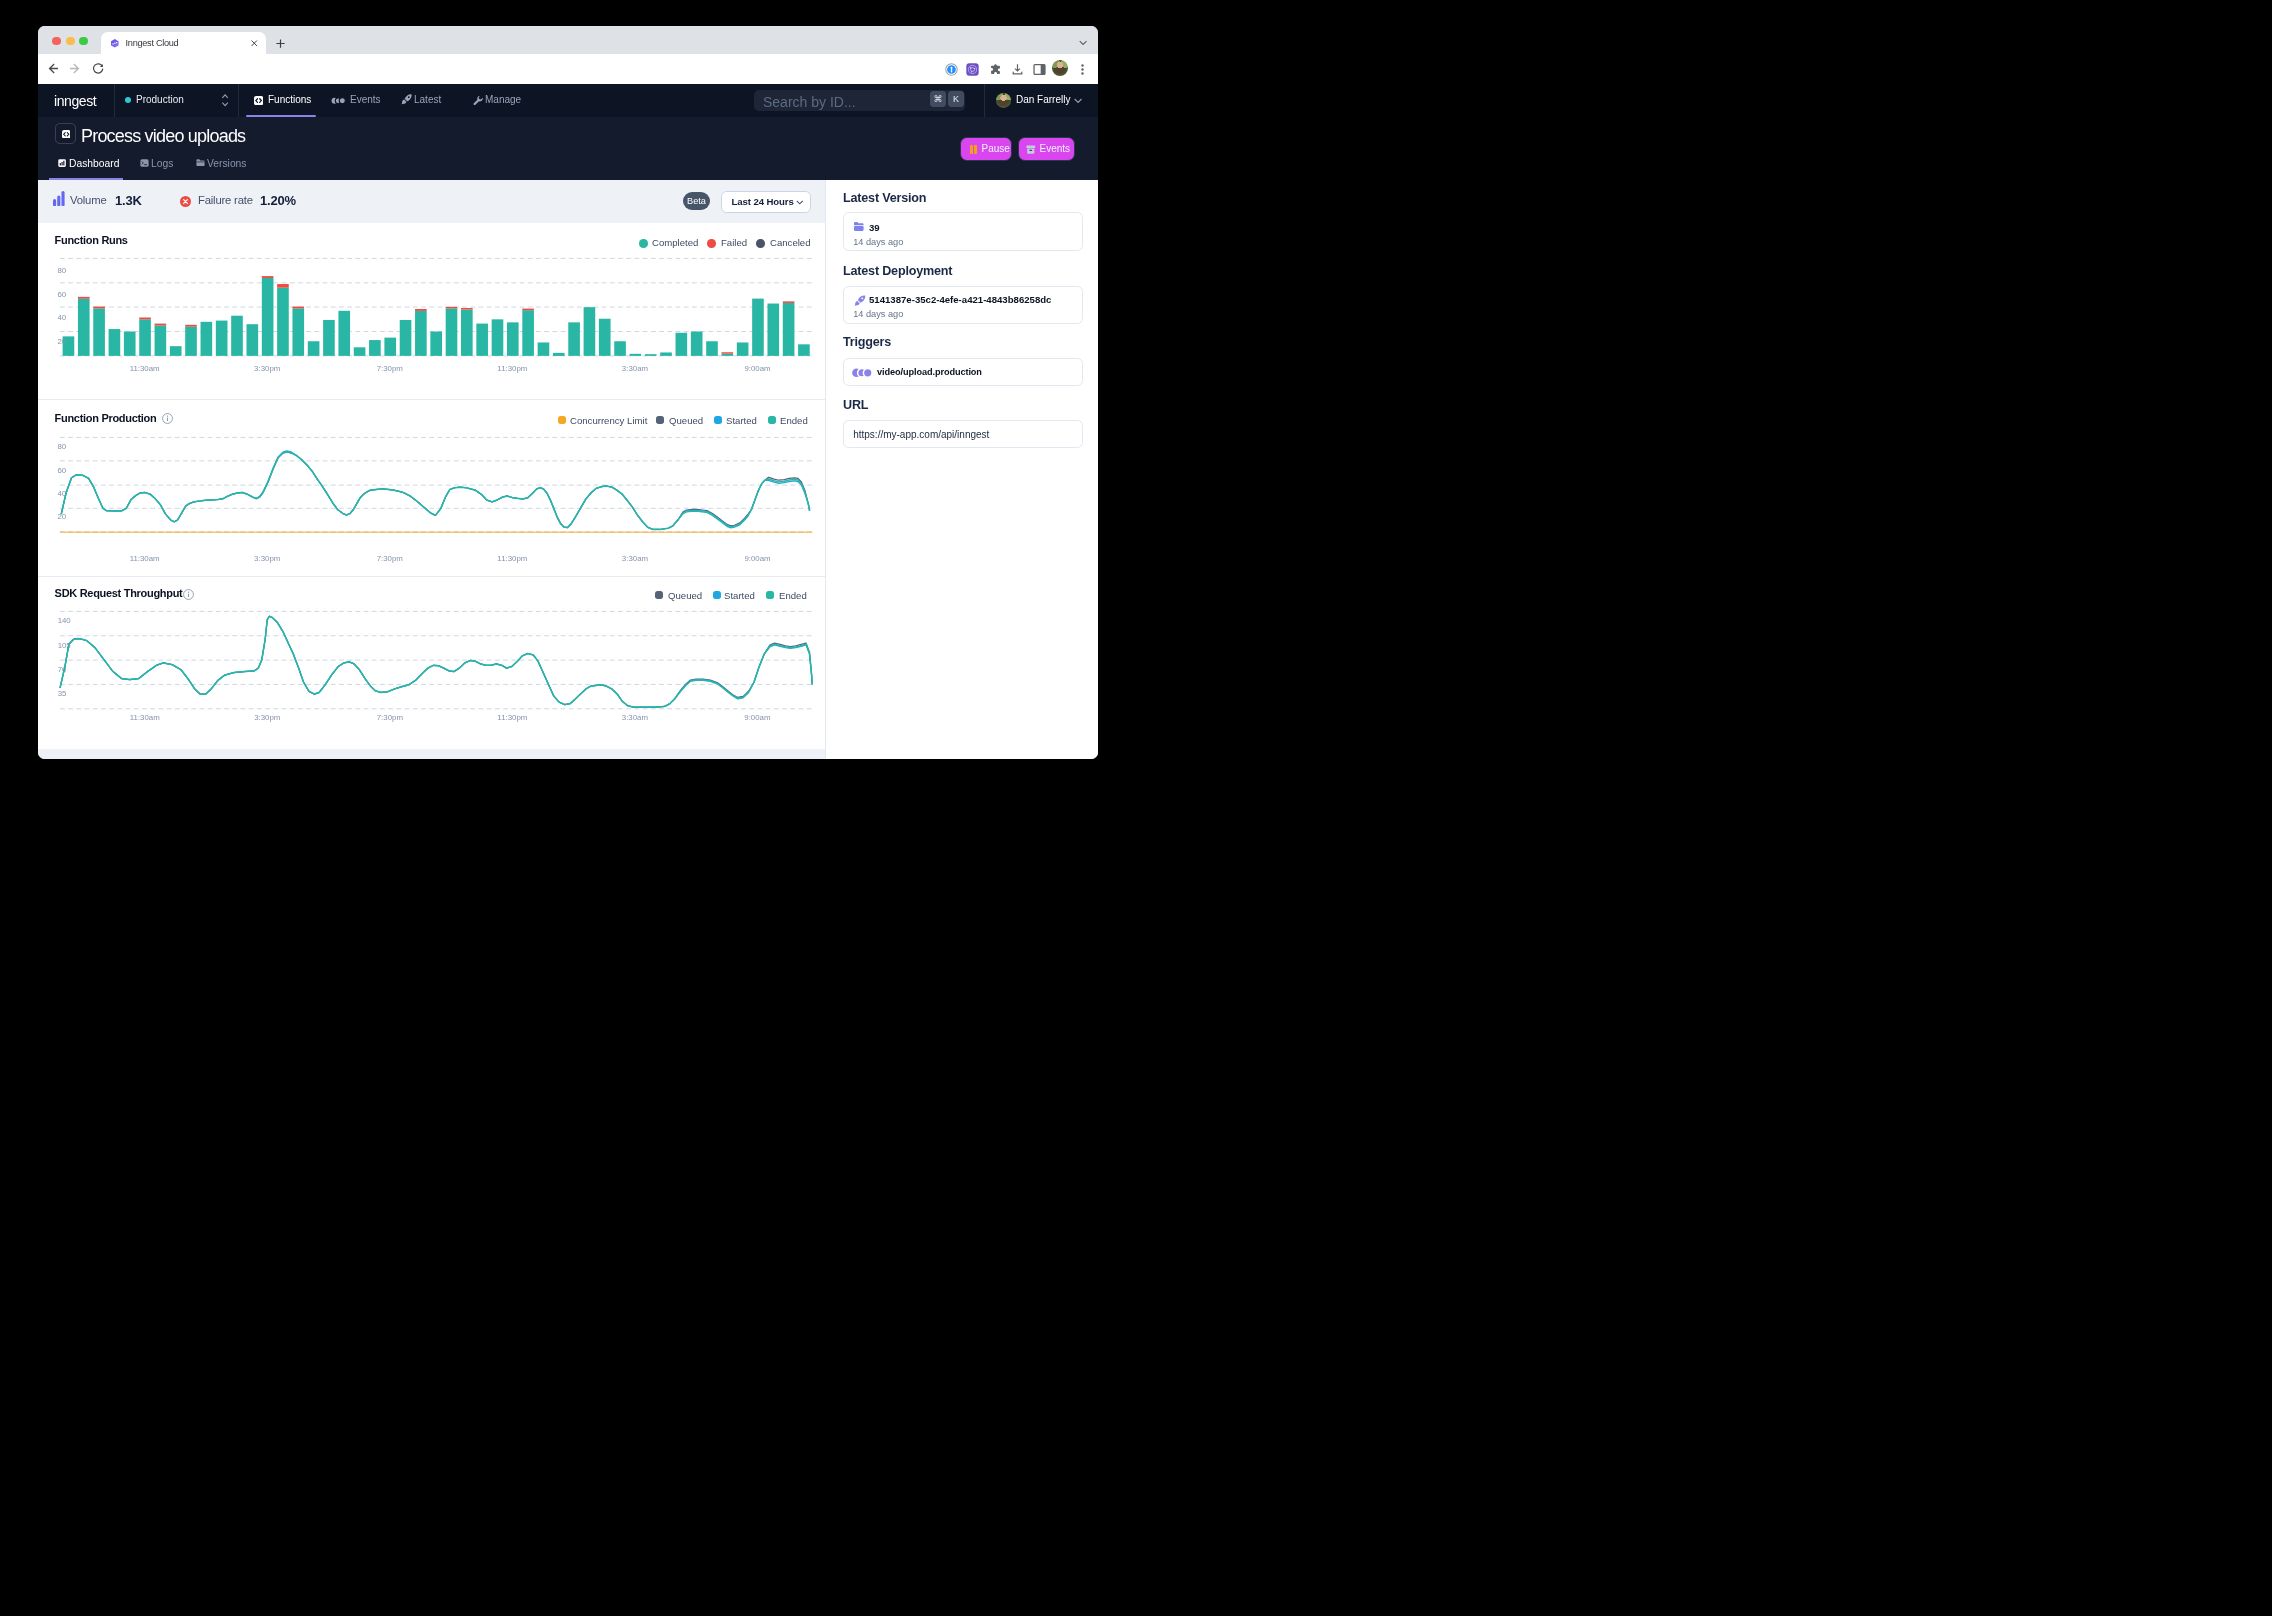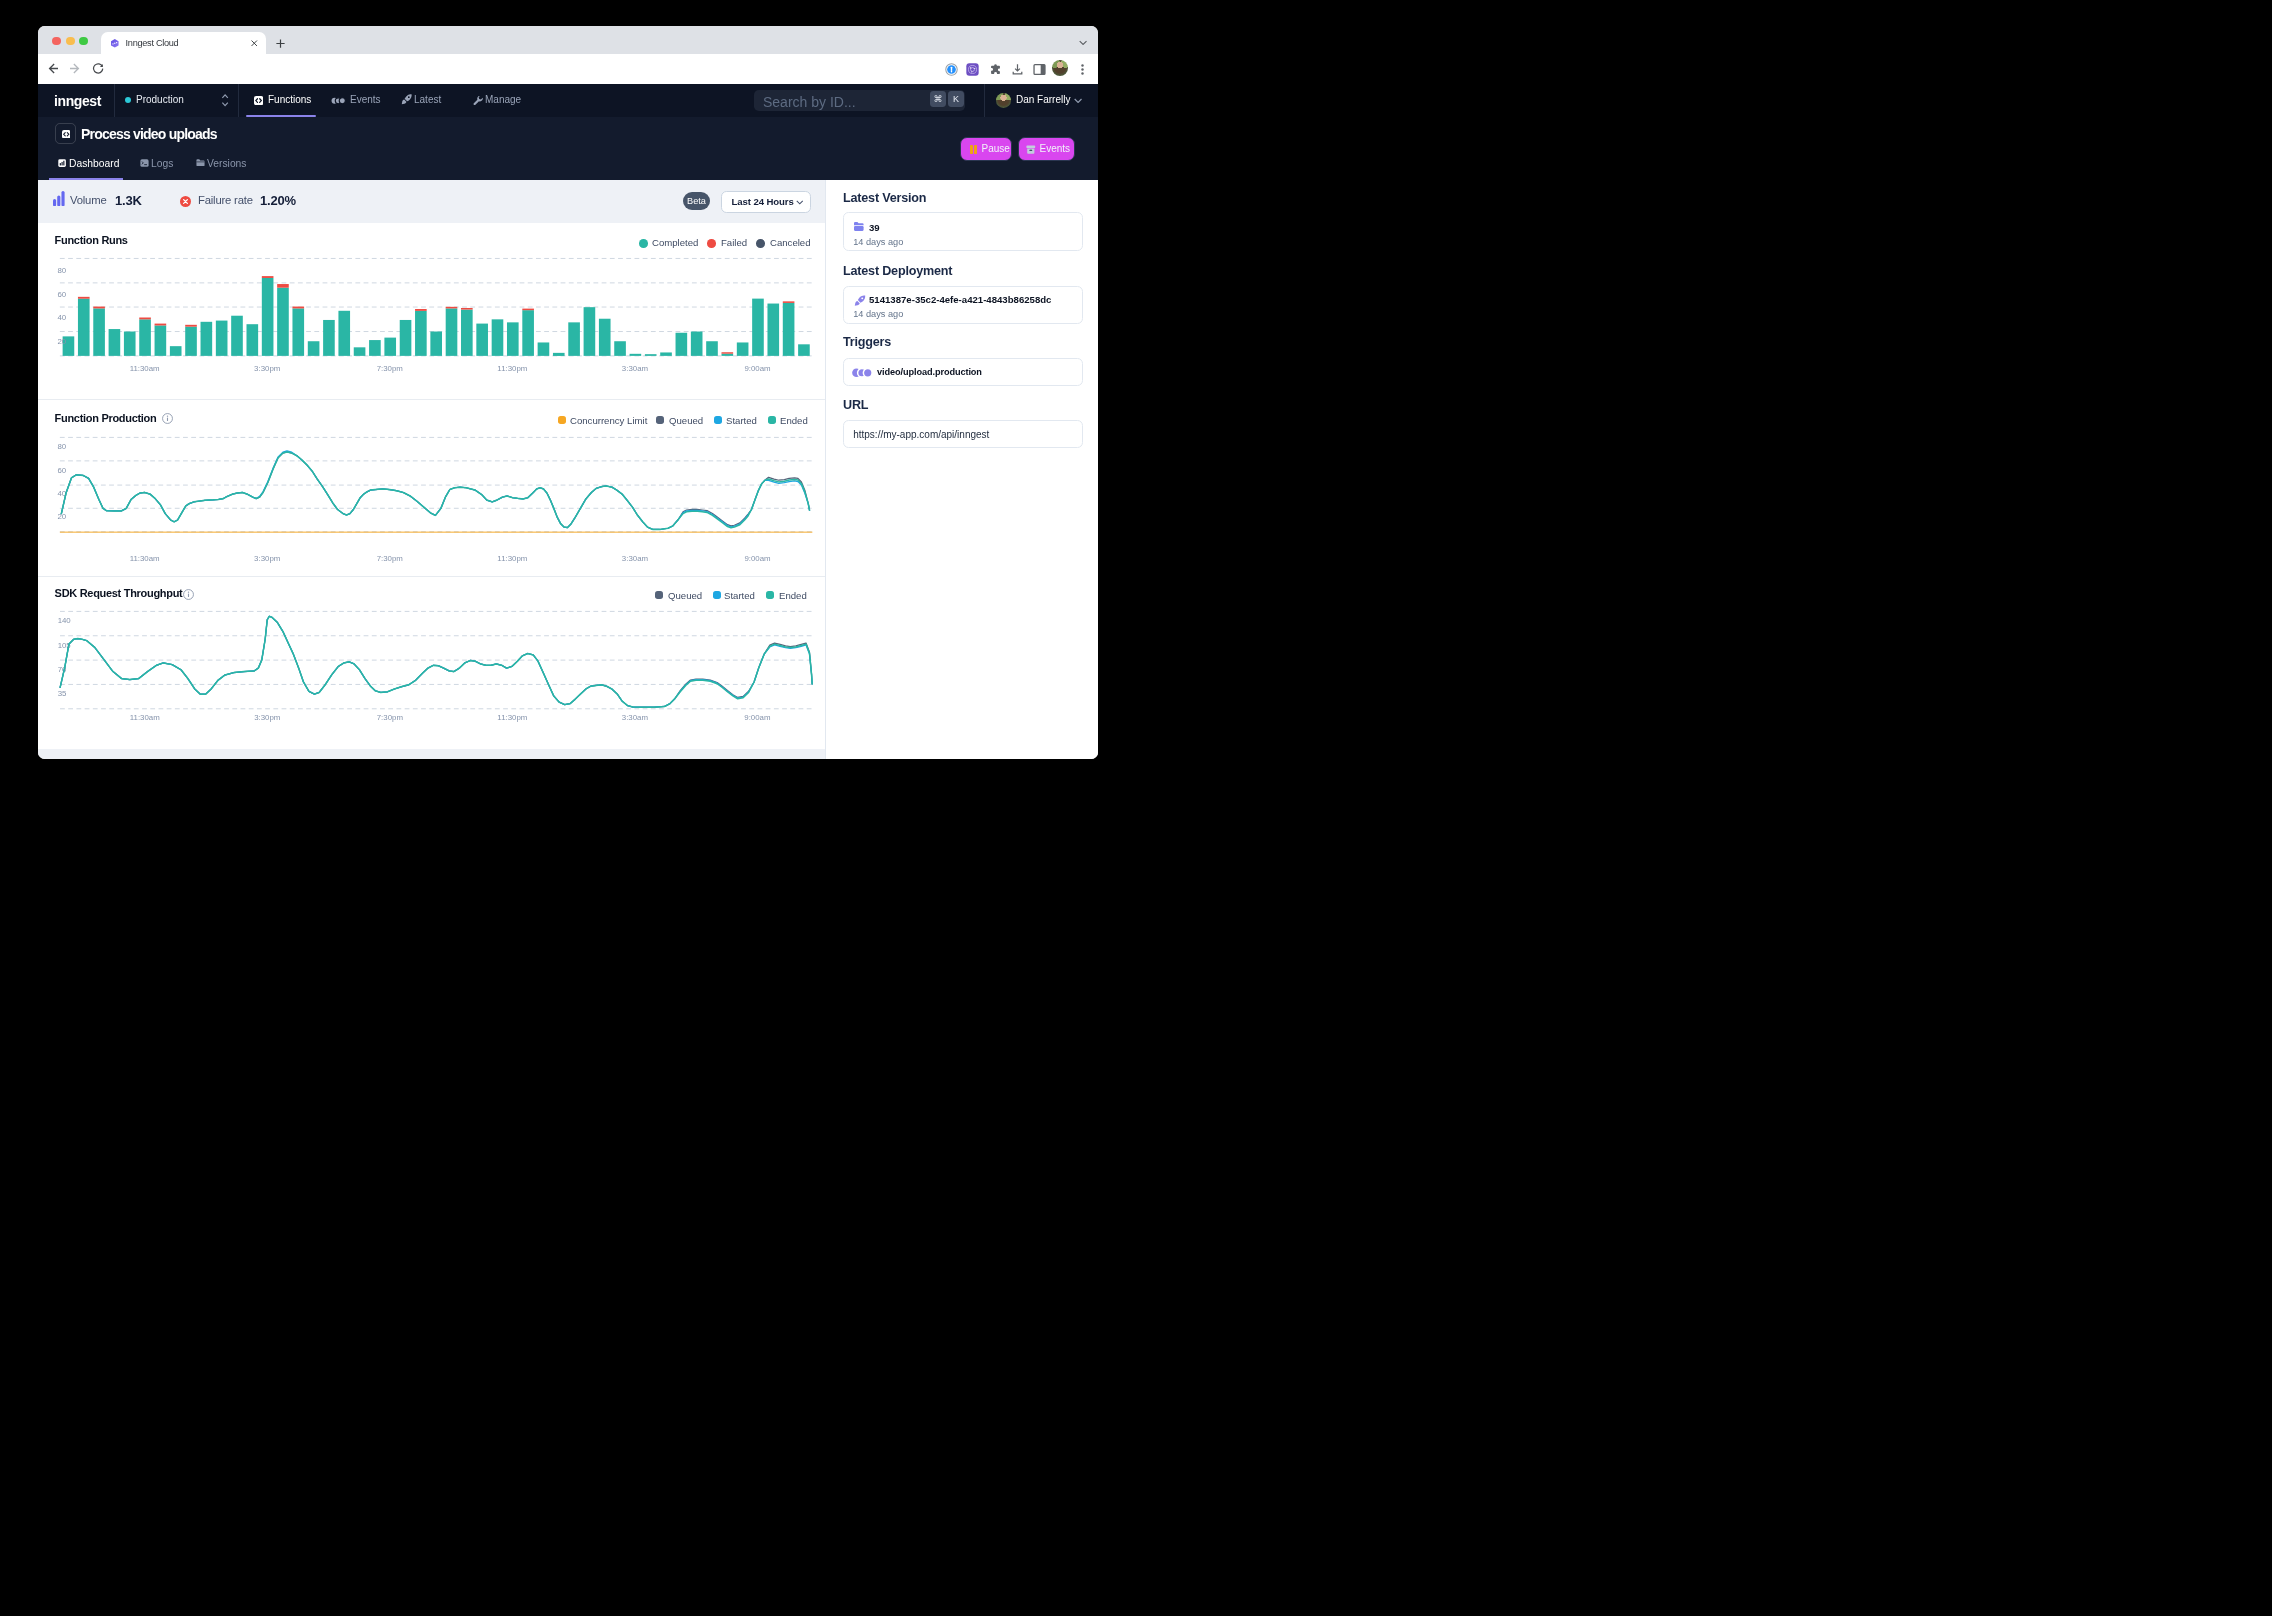--- a/index.html
+++ b/index.html
@@ -8,31 +8,31 @@
 .tabbar{position:absolute;left:0;top:0;width:100%;height:28px;background:#dee1e6}
 .dot{position:absolute;width:8.5px;height:8.5px;border-radius:50%}
 .tab{position:absolute;left:63px;top:5.9px;width:165px;height:22px;background:#fff;border-radius:6.8px 6.8px 0 0}
 .tabtxt{position:absolute;left:24.6px;top:5.8px;font-size:9.2px;color:#33373d;letter-spacing:-0.3px}
 .toolbar{position:absolute;left:0;top:28px;width:100%;height:30px;background:#fff}
 .pill{position:absolute;left:76px;top:3.8px;width:822px;height:22px;border-radius:11.6px;background:#f0f2f5}
 .url{position:absolute;left:22px;top:5.1px;font-size:10.3px;color:#2b2f35;white-space:nowrap;letter-spacing:0.1px}
 .url span{color:#6c7077}
 
 .appnav{position:absolute;left:0;top:58px;width:100%;height:33px;background:#0d1424}
-.logo{position:absolute;left:16px;top:9.2px;font-size:14px;font-weight:bold;color:#fff;letter-spacing:-0.4px}
+.logo{position:absolute;left:16px;top:9.2px;font-size:14px;font-weight:normal;color:#fff;letter-spacing:-0.4px}
 .vsep{position:absolute;top:0;width:0.7px;height:33px;background:#222b3e}
 .navtxt{position:absolute;top:10.3px;font-size:10px;color:#9aa4b8}
 .navtxt.on{color:#fff}
 .funcline{position:absolute;left:208px;top:31px;width:70px;height:2.1px;background:#8b83ea;border-radius:1.4px}
 .search{position:absolute;left:716px;top:5.7px;width:211px;height:21.5px;background:#1d2536;border-radius:4.8px}
 .key{position:absolute;top:1.8px;width:16px;height:16px;background:#414c61;border-radius:3.4px;color:#e6eaf2;font-size:9px;text-align:center;line-height:16px}
 
 .apphead{position:absolute;left:0;top:91px;width:100%;height:63px;background:#131b2d}
 .fnicon{position:absolute;left:17px;top:6.2px;width:21px;height:21px;border:0.8px solid rgba(255,255,255,.16);border-radius:4.8px}
-.htitle{position:absolute;left:43px;top:9.2px;font-size:14px;font-weight:bold;color:#fff;letter-spacing:-0.8px}
+.htitle{position:absolute;left:43px;top:9.2px;font-size:18px;font-weight:normal;color:#fff;letter-spacing:-0.8px}
 .htab{position:absolute;top:41px;font-size:10.3px;color:#8b96ab}
 .htab.on{color:#fff}
 .dashline{position:absolute;left:11.2px;top:61px;width:74px;height:2.1px;background:#8b83ea}
 .hbtn{position:absolute;top:20px;height:24px;background:#d946ef;border:0.7px solid #2a3650;border-radius:7px;color:#f1f4f9;font-size:10px}
 
 .content{position:absolute;left:0;top:154px;width:787px;height:579px;background:#eef1f6}
 .statrow{position:absolute;left:0;top:0;width:100%;height:43px}
 .chartbox{position:absolute;left:0;width:100%;background:#fff}
 .ctitle{position:absolute;left:16.6px;font-size:11px;font-weight:700;color:#0b1220;letter-spacing:-0.3px}
 .leg{position:absolute;font-size:9.6px;color:#3f4b63}

